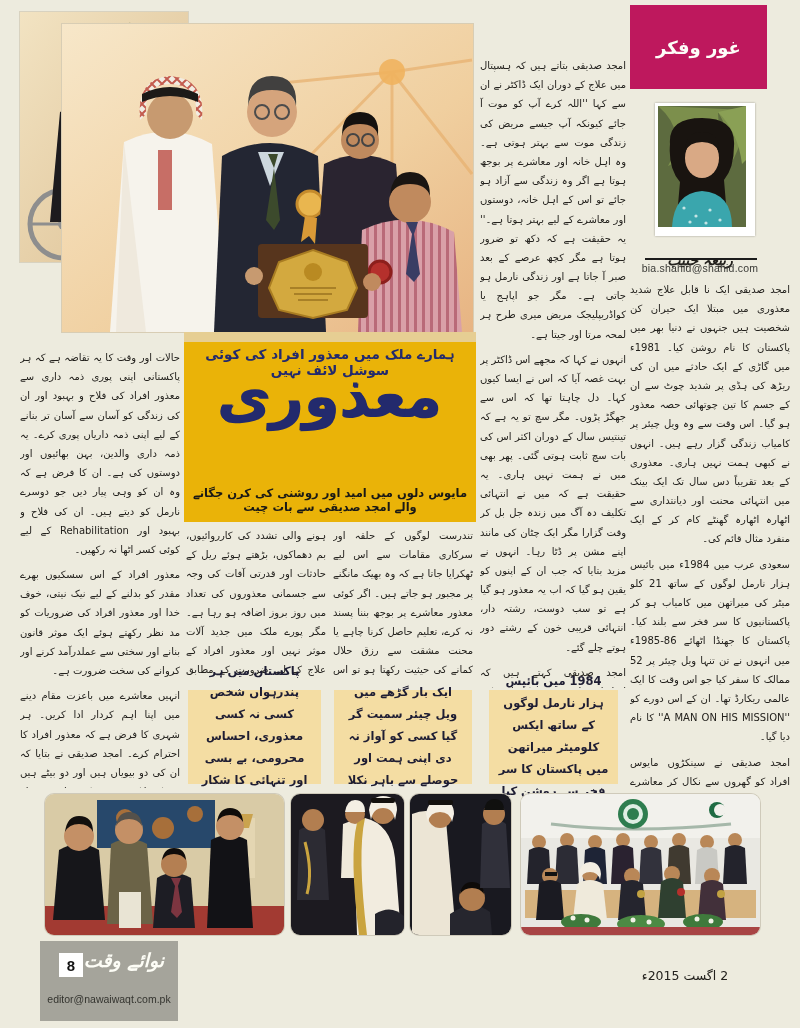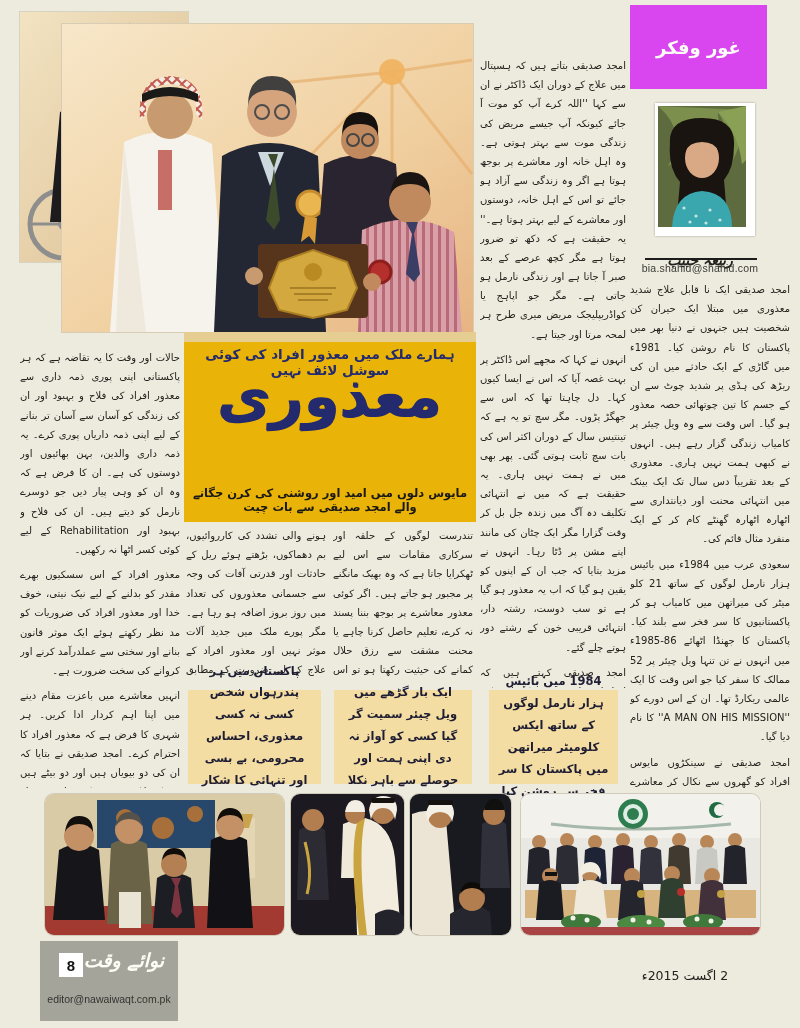--- a/index.html
+++ b/index.html
@@ -18,21 +18,21 @@
   }
   .ucol p{margin:0 0 6px 0;}
   
   .collage{position:absolute;left:18px;top:8px;width:455px;height:330px;}
   .inset-photo{position:absolute;left:2px;top:4px;width:168px;height:250px;
     box-shadow:0 0 0 1px #d8d2c0;}
   .main-photo{position:absolute;left:44px;top:16px;width:411px;height:308px;
     box-shadow:0 0 0 1px #d8cdb4;}
   
   .section-box{position:absolute;left:630px;top:5px;width:137px;height:84px;
-    background:#d946ef;display:flex;align-items:center;justify-content:center;}
+    background:#be185d;display:flex;align-items:center;justify-content:center;}
   .section-box span{color:#fdfdf8;font-weight:bold;font-size:18px;direction:rtl;}
   .portrait{position:absolute;left:655px;top:103px;width:94px;height:127px;
     background:#fff;padding:3px;box-shadow:0 0 2px rgba(0,0,0,.35);}
   .author-sig{position:absolute;left:630px;top:252px;width:140px;text-align:center;
     direction:rtl;font-size:14px;font-weight:bold;color:#23211d;font-style:italic;}
   .author-rule{position:absolute;left:645px;top:258px;width:112px;height:2px;background:#1c1c1c;}
   .author-email{position:absolute;left:630px;top:262px;width:140px;text-align:center;
     font-family:"Liberation Sans",sans-serif;font-size:10.5px;color:#3a3a36;letter-spacing:.2px;}
   
   .headline-block{position:absolute;left:184px;top:332px;width:292px;height:190px;

